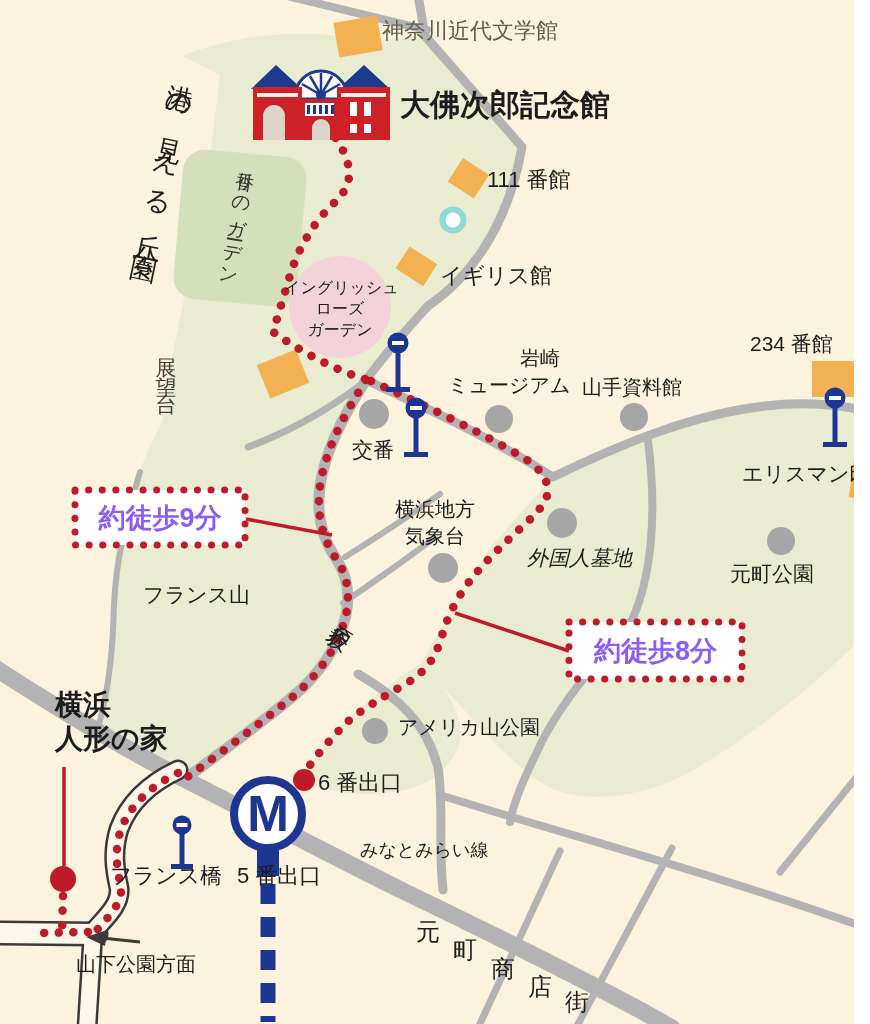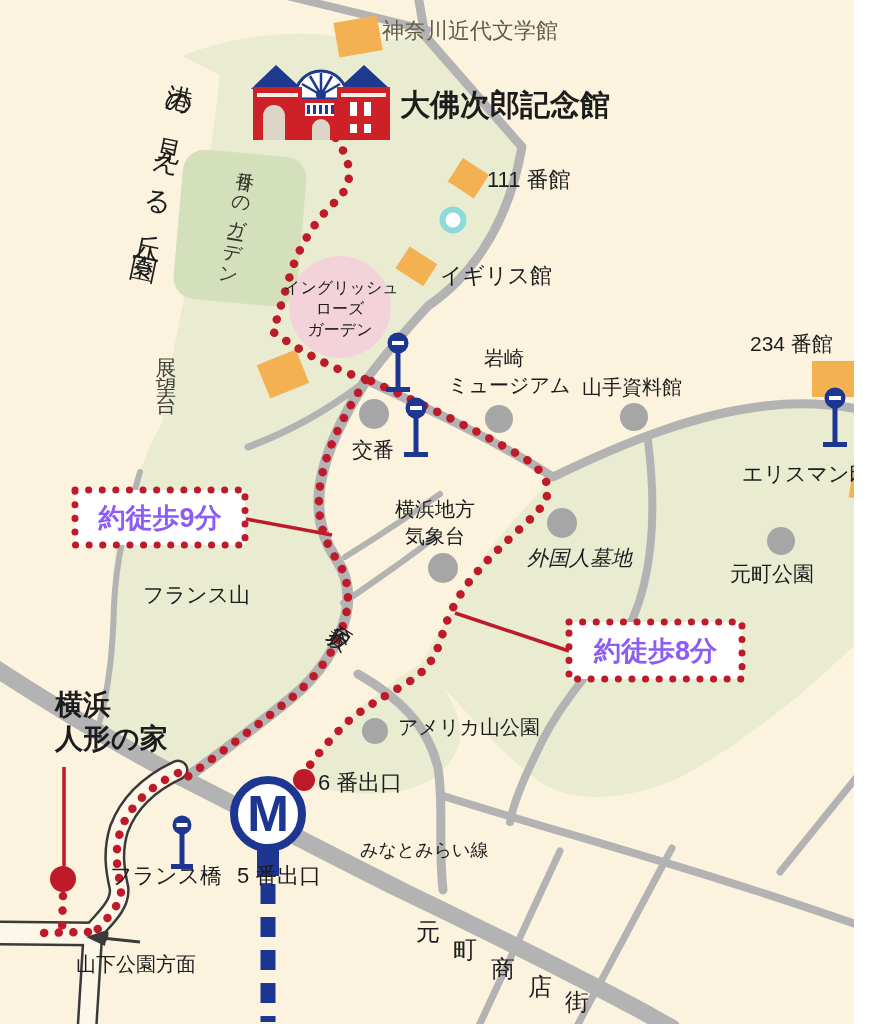--- a/index.html
+++ b/index.html
@@ -225,21 +225,21 @@
   <div class="lbl" style="left:487px;top:167px;font-size:22px;">111 番館</div>
 
   <div class="lbl" style="left:440px;top:263px;font-size:22px;">イギリス館</div>
 
   <div class="lbl center" style="left:284px;top:277px;width:112px;font-size:16px;line-height:21px;">
     <div>イングリッシュ</div>
     <div>ローズ</div>
     <div>ガーデン</div>
   </div>
 
-  <div class="lbl center" style="left:448px;top:345px;width:112px;font-size:20px;line-height:27px;">
+  <div class="lbl center" style="left:448px;top:345px;width:112px;font-size:20px;line-height:27px;text-align:right;">
     <div>岩崎</div>
     <div>ミュージアム</div>
   </div>
 
   <div class="lbl" style="left:582px;top:376px;font-size:20px;">山手資料館</div>
 
   <div class="lbl" style="left:750px;top:332px;font-size:21px;">234 番館</div>
 
   <div class="lbl" style="left:742px;top:462px;font-size:21px;text-align:center;">エリスマン邸</div>
 

